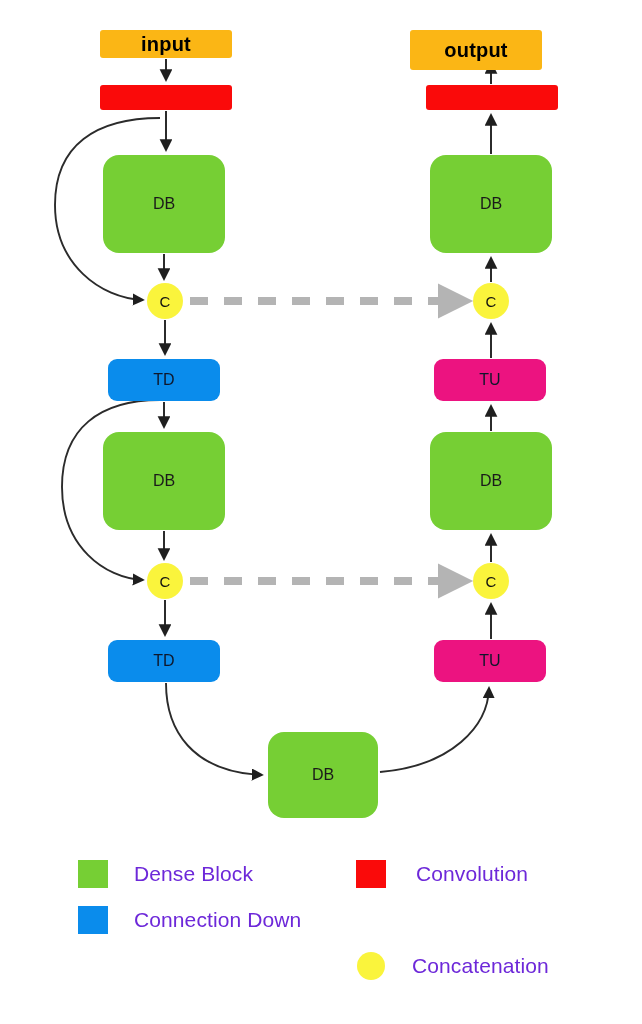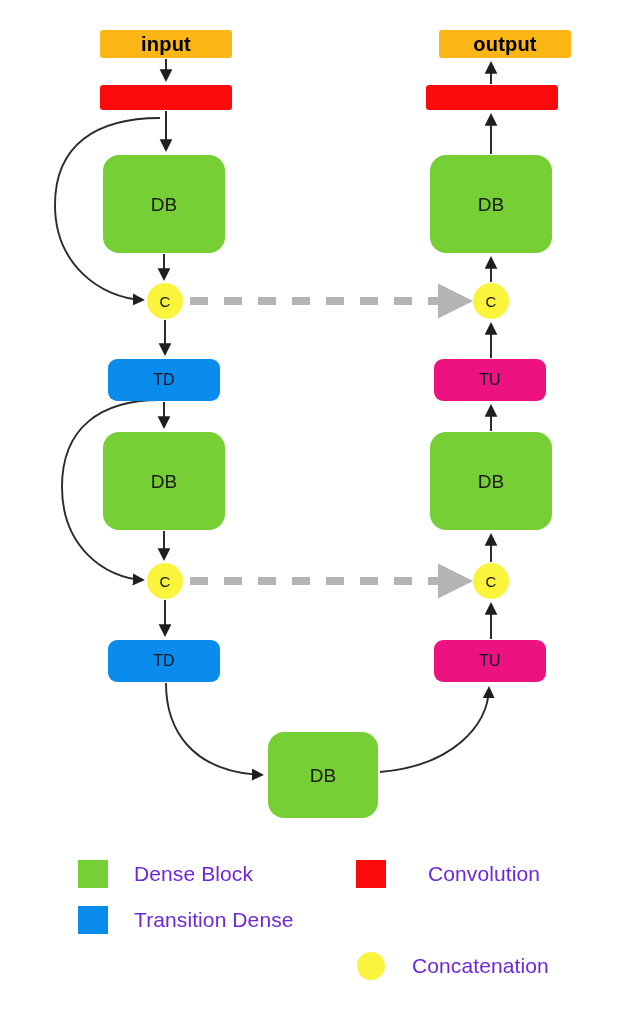--- a/index.html
+++ b/index.html
@@ -15,21 +15,21 @@
     pointer-events:none;user-select:none;line-height:1;
     color:#111111;
   }
   
   .io-box{border-radius:3px;}
   .io-box .node-label{font-size:20px;font-weight:bold;letter-spacing:0.2px;color:#000;}
   
   .conv-bar{border-radius:3px;}
   
   .db-box{border-radius:16px;}
-  .db-box .node-label{font-size:19px;font-weight:400;color:#1a1a1a;}
+  .db-box .node-label{font-size:16px;font-weight:400;color:#1a1a1a;}
   
   .tr-box{border-radius:9px;}
   .tr-box .node-label{font-size:16px;font-weight:400;color:#0f172a;}
   
   .concat{border-radius:50%;}
   .concat .node-label{font-size:15px;font-weight:400;color:#111;}
 
   
   #legend{position:absolute;left:0;top:852px;width:642px;height:140px;}
   .legend-row{position:absolute;display:flex;align-items:center;}
@@ -140,41 +140,41 @@
   <div class="node concat" style="left:473px;top:283px;width:36px;height:36px;background:#faf43c;">
     <span class="node-label">C</span>
   </div>
 
   <div class="node db-box" style="left:430px;top:155px;width:122px;height:98px;background:#76cf34;">
     <span class="node-label">DB</span>
   </div>
 
   <div class="node conv-bar" style="left:426px;top:85px;width:132px;height:25px;background:#fa0a0a;"></div>
 
-  <div class="node io-box" style="left:439px;top:30px;width:132px;height:28px;background:#fbb615;">
+  <div class="node io-box" style="left:410px;top:30px;width:132px;height:40px;background:#fbb615;">
     <span class="node-label">output</span>
   </div>
 </div>
 
 <div id="legend">
 
   <div class="legend-row" style="left:78px;top:8px;">
     <span class="legend-swatch legend-sq" style="background:#76cf34;"></span>
     <span class="legend-text" style="margin-left:26px;">Dense Block</span>
   </div>
 
   <div class="legend-row" style="left:78px;top:54px;">
     <span class="legend-swatch legend-sq" style="background:#0a8cec;"></span>
-    <span class="legend-text" style="margin-left:26px;">Transition Dense</span>
+    <span class="legend-text" style="margin-left:26px;">Connection Down</span>
   </div>
 
 
   <div class="legend-row" style="left:356px;top:8px;">
     <span class="legend-swatch legend-sq" style="background:#fa0a0a;"></span>
-    <span class="legend-text" style="margin-left:42px;">Convolution</span>
+    <span class="legend-text" style="margin-left:30px;">Convolution</span>
   </div>
 
 
   <div class="legend-row" style="left:357px;top:100px;">
     <span class="legend-swatch legend-circ" style="background:#faf43c;"></span>
     <span class="legend-text" style="margin-left:27px;">Concatenation</span>
   </div>
 </div>
 
 </body></html>

